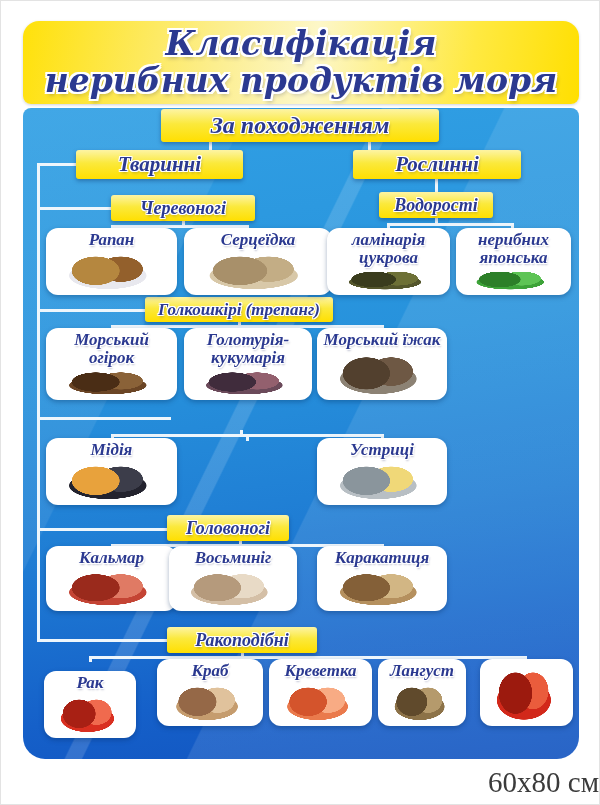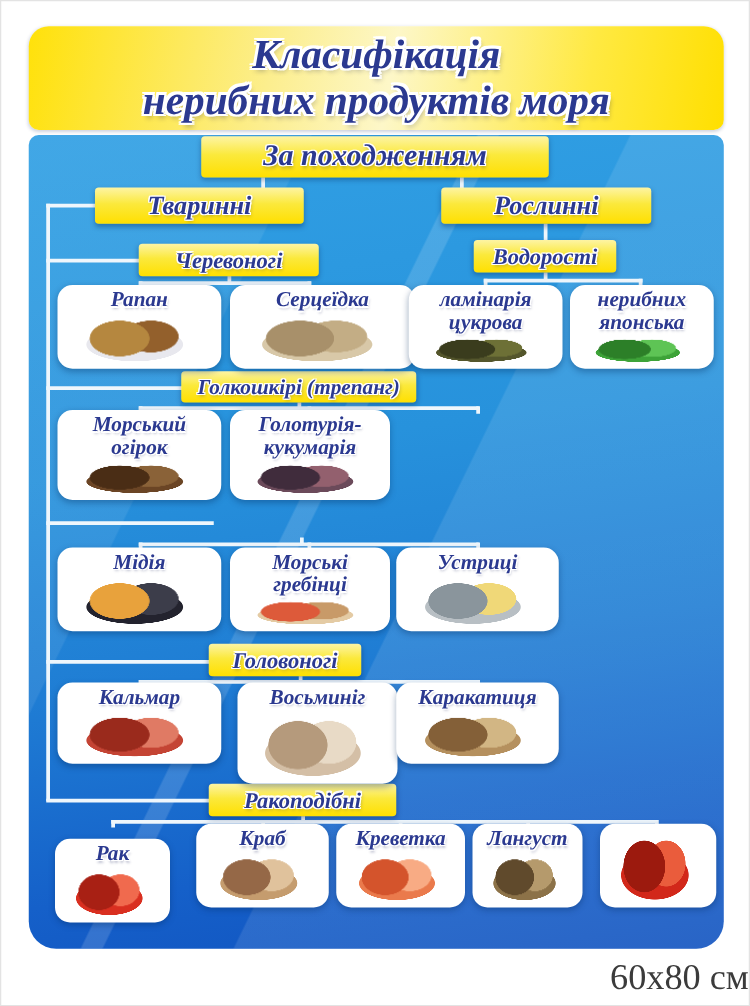--- a/index.html
+++ b/index.html
@@ -4,21 +4,21 @@
 <style>
   html,body{margin:0;padding:0;background:#fff;}
   .page{position:relative;width:600px;height:805px;background:#fff;border:1px solid #e3e3e3;box-sizing:border-box;overflow:hidden;font-family:"DejaVu Serif",serif;}
 
   
   .title-box{position:absolute;left:22px;top:20px;width:556px;height:83px;
     background:linear-gradient(100deg,#ffe10a 0%,#fcee8e 35%,#fdf7c8 52%,#ffe941 80%,#ffdf00 100%);
     border-radius:16px 16px 8px 8px;display:flex;flex-direction:column;align-items:center;justify-content:center;
     box-shadow:0 1px 3px rgba(0,30,90,.2);}
   .title-line{color:#2b3990;font-weight:bold;font-style:italic;font-size:33px;line-height:1.12;
-    text-shadow:-2px -2px 0 #fff,2px -2px 0 #fff,-2px 2px 0 #fff,2px 2px 0 #fff,0 -2px 0 #fff,0 2px 0 #fff,-2px 0 0 #fff,2px 0 0 #fff,2px 3px 4px rgba(10,20,80,.3);font-family:Liberation Serif, serif;}
+    text-shadow:-2px -2px 0 #fff,2px -2px 0 #fff,-2px 2px 0 #fff,2px 2px 0 #fff,0 -2px 0 #fff,0 2px 0 #fff,-2px 0 0 #fff,2px 0 0 #fff,2px 3px 4px rgba(10,20,80,.3);}
 
   
   .panel{position:absolute;left:22px;top:107px;width:556px;height:651px;border-radius:8px 8px 22px 22px;
     background:linear-gradient(172deg,#31a0e4 0%,#2792dc 38%,#1f7dd4 62%,#1560c9 85%,#1153c0 100%);overflow:hidden;font-family:Liberation Serif, serif;}
   .panel .sheen{position:absolute;inset:0;pointer-events:none;
     background:
      linear-gradient(116deg,rgba(255,255,255,0) 41%,rgba(255,255,255,.14) 41.2%,rgba(255,255,255,.14) 43%,rgba(255,255,255,0) 43.2%),
      linear-gradient(116deg,rgba(255,255,255,0) 55%,rgba(255,255,255,.10) 55.2%),
      linear-gradient(296deg,rgba(255,255,255,0) 74%,rgba(255,255,255,.08) 74.2%);}
 
@@ -132,39 +132,39 @@
     </div>
 
     <div class="card" style="left:23px;top:220px;width:131px;height:72px">
       <div class="lbl">Морський огірок</div>
       <div class="photo" style="background: radial-gradient(26% 36% at 33% 52%, rgb(74, 45, 21) 98%, transparent 100%), radial-gradient(24% 32% at 60% 48%, rgb(138, 98, 56) 98%, transparent 100%), radial-gradient(42% 34% at 46% 64%, rgb(107, 69, 37) 98%, transparent 100%);"></div>
     </div>
     <div class="card" style="left:161px;top:220px;width:128px;height:72px">
       <div class="lbl">Голотурія-кукумарія</div>
       <div class="photo" style="background: radial-gradient(26% 36% at 33% 52%, rgb(64, 44, 60) 98%, transparent 100%), radial-gradient(24% 32% at 60% 48%, rgb(147, 96, 110) 98%, transparent 100%), radial-gradient(42% 34% at 46% 64%, rgb(107, 74, 90) 98%, transparent 100%);"></div>
     </div>
+    <div class="card" style="left:294px;top:220px;width:130px;height:72px">
+      <div class="lbl">Морський їжак</div>
+      <div class="photo" style="background: radial-gradient(26% 36% at 33% 52%, rgb(82, 64, 46) 98%, transparent 100%), radial-gradient(24% 32% at 60% 48%, rgb(110, 88, 68) 98%, transparent 100%), radial-gradient(42% 34% at 46% 64%, rgb(140, 130, 116) 98%, transparent 100%);"></div>
+    </div>
 
     <div class="card" style="left:23px;top:330px;width:131px;height:67px">
       <div class="lbl">Мідія</div>
       <div class="photo" style="background: radial-gradient(26% 36% at 33% 52%, rgb(232, 162, 60) 98%, transparent 100%), radial-gradient(24% 32% at 60% 48%, rgb(60, 61, 74) 98%, transparent 100%), radial-gradient(42% 34% at 46% 64%, rgb(35, 35, 46) 98%, transparent 100%);"></div>
-    </div>
-    <div class="card" style="left:161px;top:330px;width:128px;height:67px">
-      <div class="lbl">Морські гребінці</div>
-      <div class="photo" style="background: radial-gradient(26% 36% at 33% 52%, rgb(221, 90, 58) 98%, transparent 100%), radial-gradient(24% 32% at 60% 48%, rgb(200, 154, 104) 98%, transparent 100%), radial-gradient(42% 34% at 46% 64%, rgb(228, 203, 164) 98%, transparent 100%);"></div>
     </div>
     <div class="card" style="left:294px;top:330px;width:130px;height:67px">
       <div class="lbl">Устриці</div>
       <div class="photo" style="background: radial-gradient(26% 36% at 33% 52%, rgb(138, 149, 156) 98%, transparent 100%), radial-gradient(24% 32% at 60% 48%, rgb(240, 216, 120) 98%, transparent 100%), radial-gradient(42% 34% at 46% 64%, rgb(184, 191, 196) 98%, transparent 100%);"></div>
     </div>
 
     <div class="card" style="left:23px;top:438px;width:131px;height:65px">
       <div class="lbl">Кальмар</div>
       <div class="photo" style="background: radial-gradient(26% 36% at 33% 52%, rgb(154, 42, 28) 98%, transparent 100%), radial-gradient(24% 32% at 60% 48%, rgb(224, 122, 100) 98%, transparent 100%), radial-gradient(42% 34% at 46% 64%, rgb(196, 68, 52) 98%, transparent 100%);"></div>
     </div>
-    <div class="card" style="left:167px;top:438px;width:128px;height:81px">
+    <div class="card" style="left:146px;top:438px;width:128px;height:65px">
       <div class="lbl">Восьминіг</div>
       <div class="photo" style="background: radial-gradient(26% 36% at 33% 52%, rgb(181, 154, 124) 98%, transparent 100%), radial-gradient(24% 32% at 60% 48%, rgb(232, 218, 198) 98%, transparent 100%), radial-gradient(42% 34% at 46% 64%, rgb(212, 191, 166) 98%, transparent 100%);"></div>
     </div>
     <div class="card" style="left:294px;top:438px;width:130px;height:65px">
       <div class="lbl">Каракатиця</div>
       <div class="photo" style="background: radial-gradient(26% 36% at 33% 52%, rgb(132, 96, 56) 98%, transparent 100%), radial-gradient(24% 32% at 60% 48%, rgb(210, 182, 132) 98%, transparent 100%), radial-gradient(42% 34% at 46% 64%, rgb(181, 144, 94) 98%, transparent 100%);"></div>
     </div>
 
     <div class="card" style="left:21px;top:563px;width:92px;height:67px">
       <div class="lbl">Рак</div>

